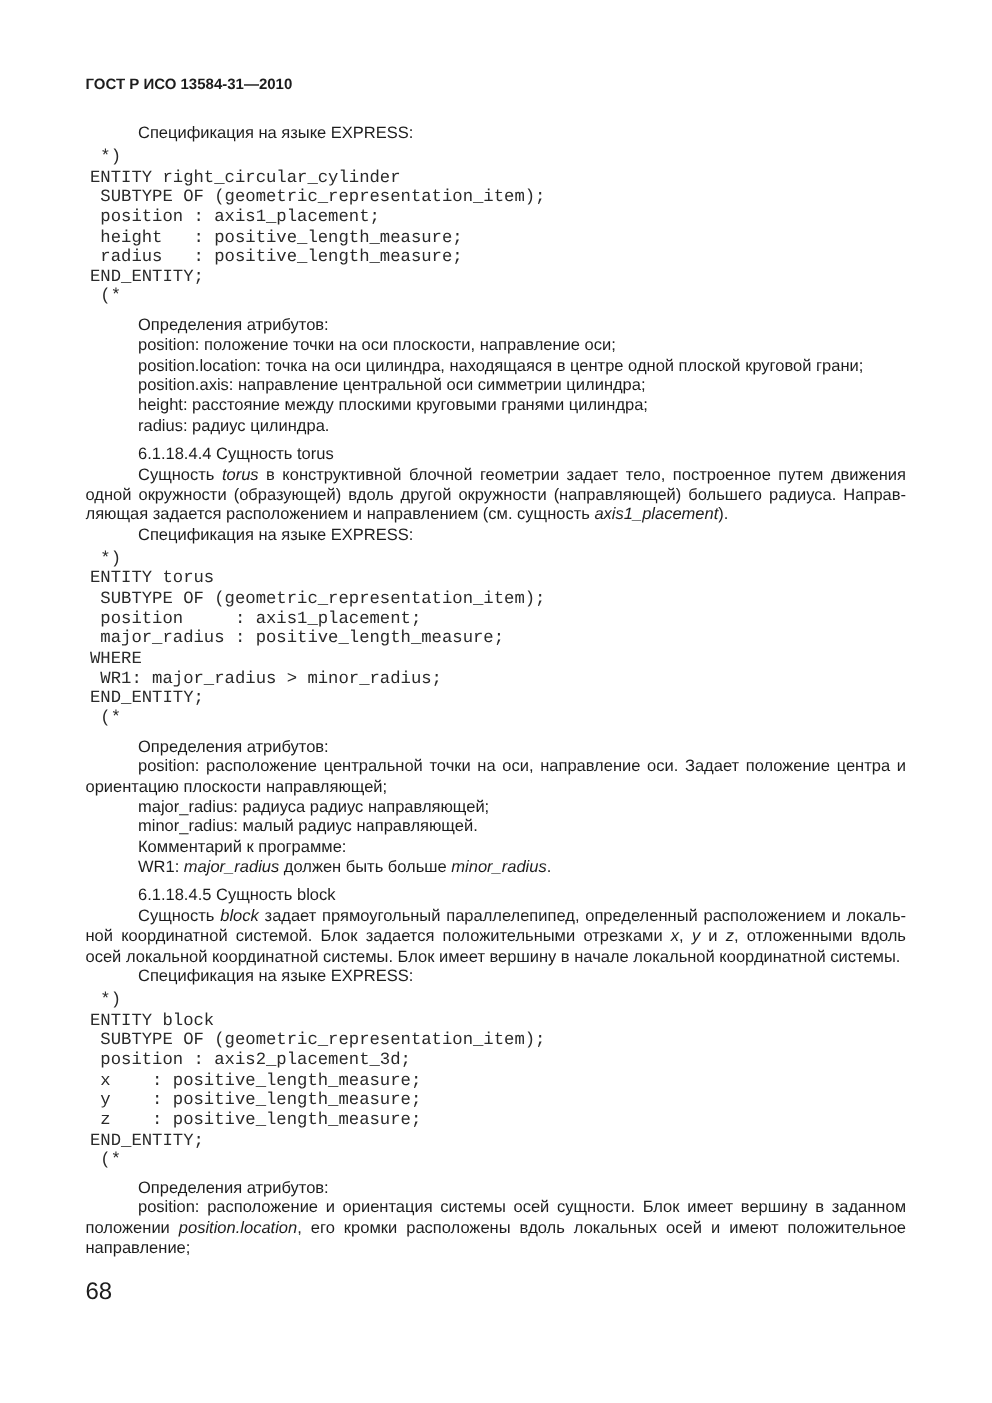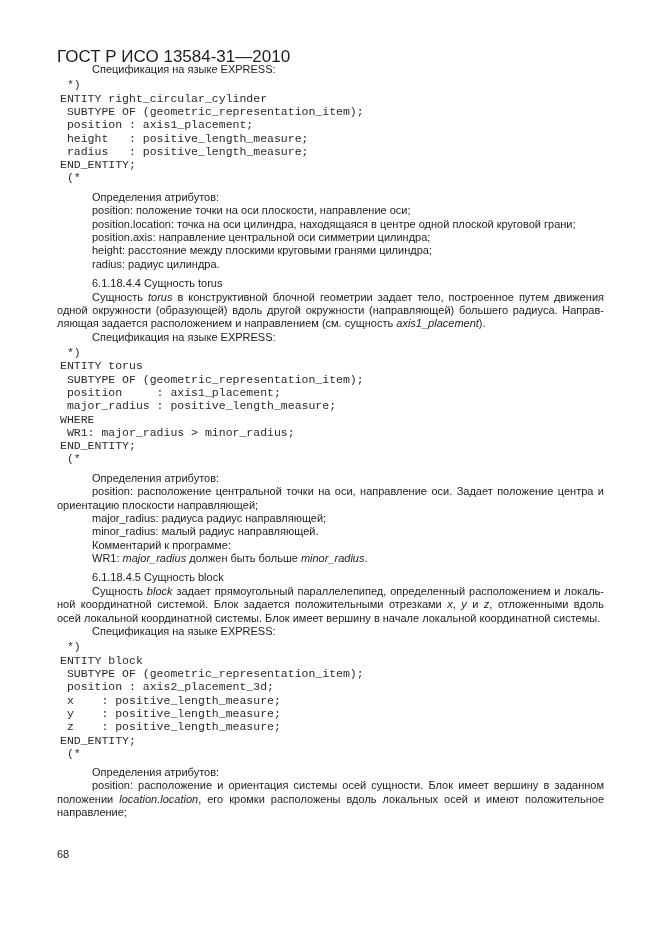--- a/index.html
+++ b/index.html
@@ -7,23 +7,24 @@
     width: 661px;
     height: 935px;
     box-sizing: border-box;
     background: #ffffff;
     color: #1d1d1d;
     font-family: "Liberation Sans", sans-serif;
     padding: 50px 57px 0 57px;
     overflow: hidden;
   }
   .doc-header {
-    font-size: 17px;
-    font-weight: 400;
+    font-size: 10px;
+    font-weight: 700;
     line-height: 13px;
+    margin-bottom: 20px;
     white-space: nowrap;
   }
   .line {
     font-size: 11px;
     line-height: 13.4px;
     max-height: 13.4px;
     overflow: hidden;
     white-space: nowrap;
   }
   .line.ind { padding-left: 35px; }
@@ -36,23 +37,23 @@
   .it { font-style: italic; }
   .code-block { margin: 2px 0 6px 3px; }
   .code-line {
     font-family: "Liberation Mono", monospace;
     font-size: 11.5px;
     line-height: 13.3px;
     white-space: pre;
     color: #2a2a2a;
   }
   .pagenum {
-    font-size: 11px;
+    font-size: 16px;
     line-height: 13px;
-    margin-top: 28px;
+    margin-top: 15px;
   }
 </style>
 </head>
 <body>
 
 <div class="page">
   <div class="doc-header">ГОСТ Р ИСО 13584-31—2010</div>
 
   <div id="doc-body">
       <div class="line ind"><span>Спецификация на языке EXPRESS:</span></div>
@@ -106,18 +107,18 @@
         <div class="code-line"> SUBTYPE OF (geometric_representation_item);</div>
         <div class="code-line"> position : axis2_placement_3d;</div>
         <div class="code-line"> x    : positive_length_measure;</div>
         <div class="code-line"> y    : positive_length_measure;</div>
         <div class="code-line"> z    : positive_length_measure;</div>
         <div class="code-line">END_ENTITY;</div>
         <div class="code-line"> (*</div>
       </div>
       <div class="line ind"><span>Определения атрибутов:</span></div>
       <div class="line ind just"><span>position: расположение и ориентация системы осей сущности. Блок имеет вершину в заданном</span></div>
-      <div class="line just"><span>положении </span><span class="it">location.location</span><span>, его кромки расположены вдоль локальных осей и имеют положительное</span></div>
+      <div class="line just"><span>положении </span><span class="it">position.location</span><span>, его кромки расположены вдоль локальных осей и имеют положительное</span></div>
       <div class="line"><span>направление;</span></div>
     </div>
 
   <div class="pagenum">68</div>
 </div>
 
 </body></html>

